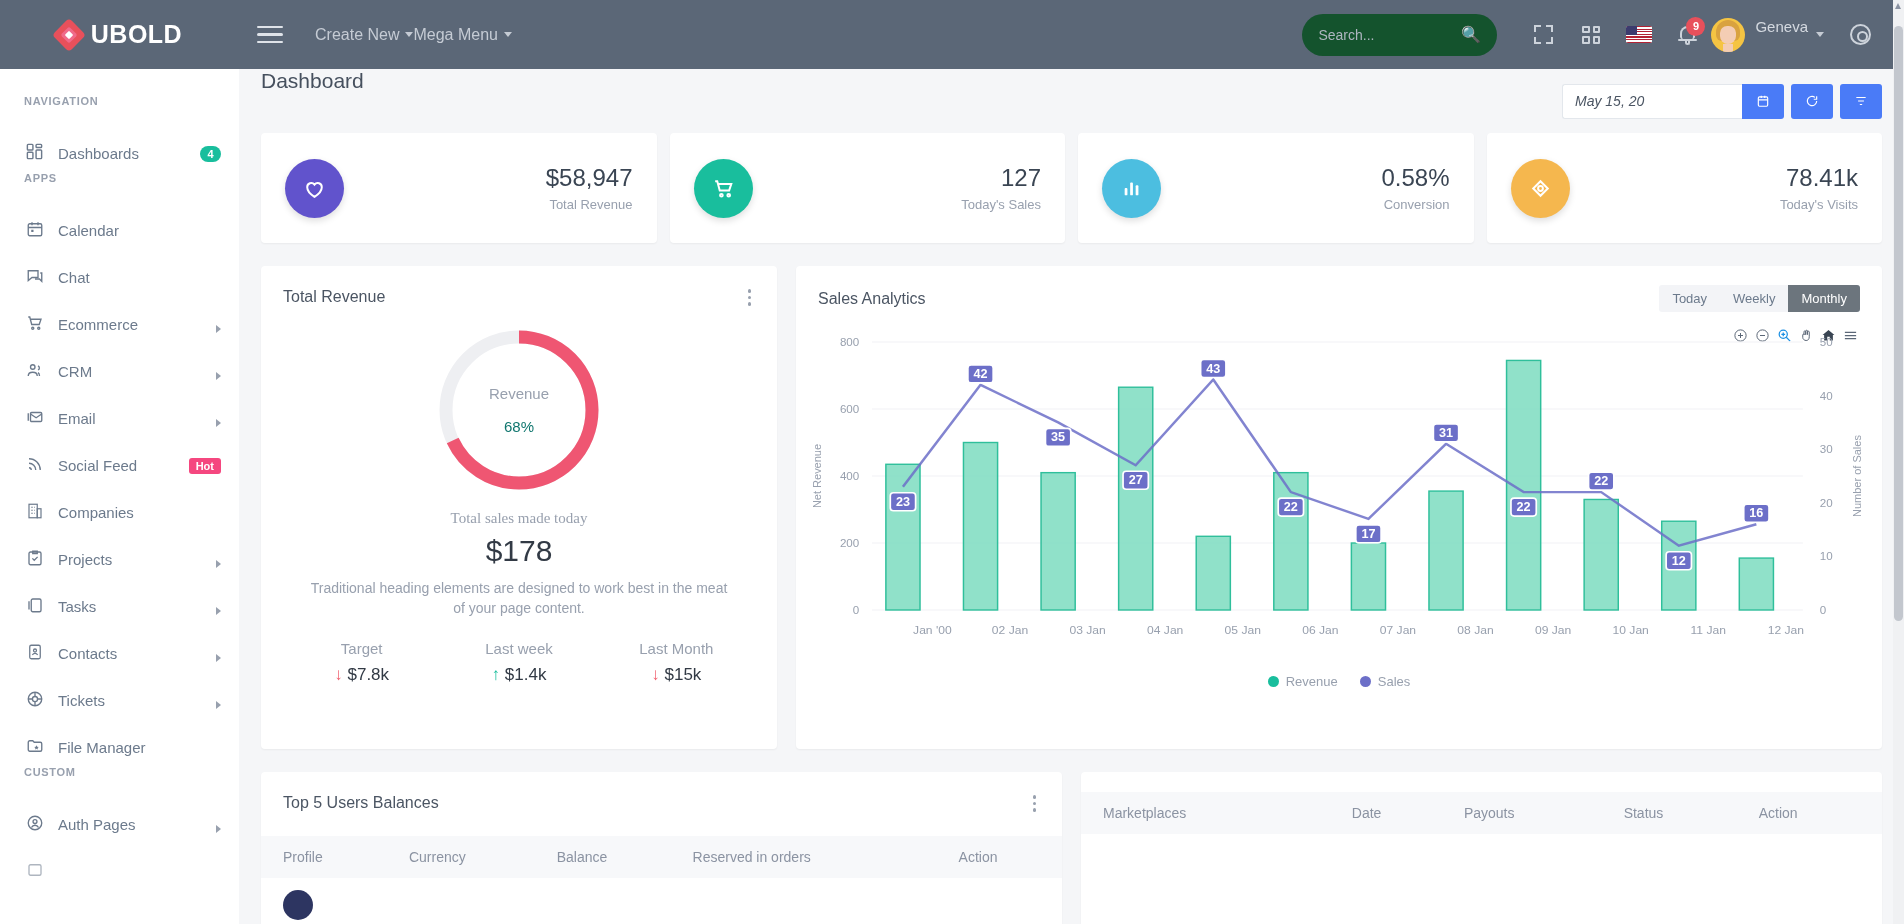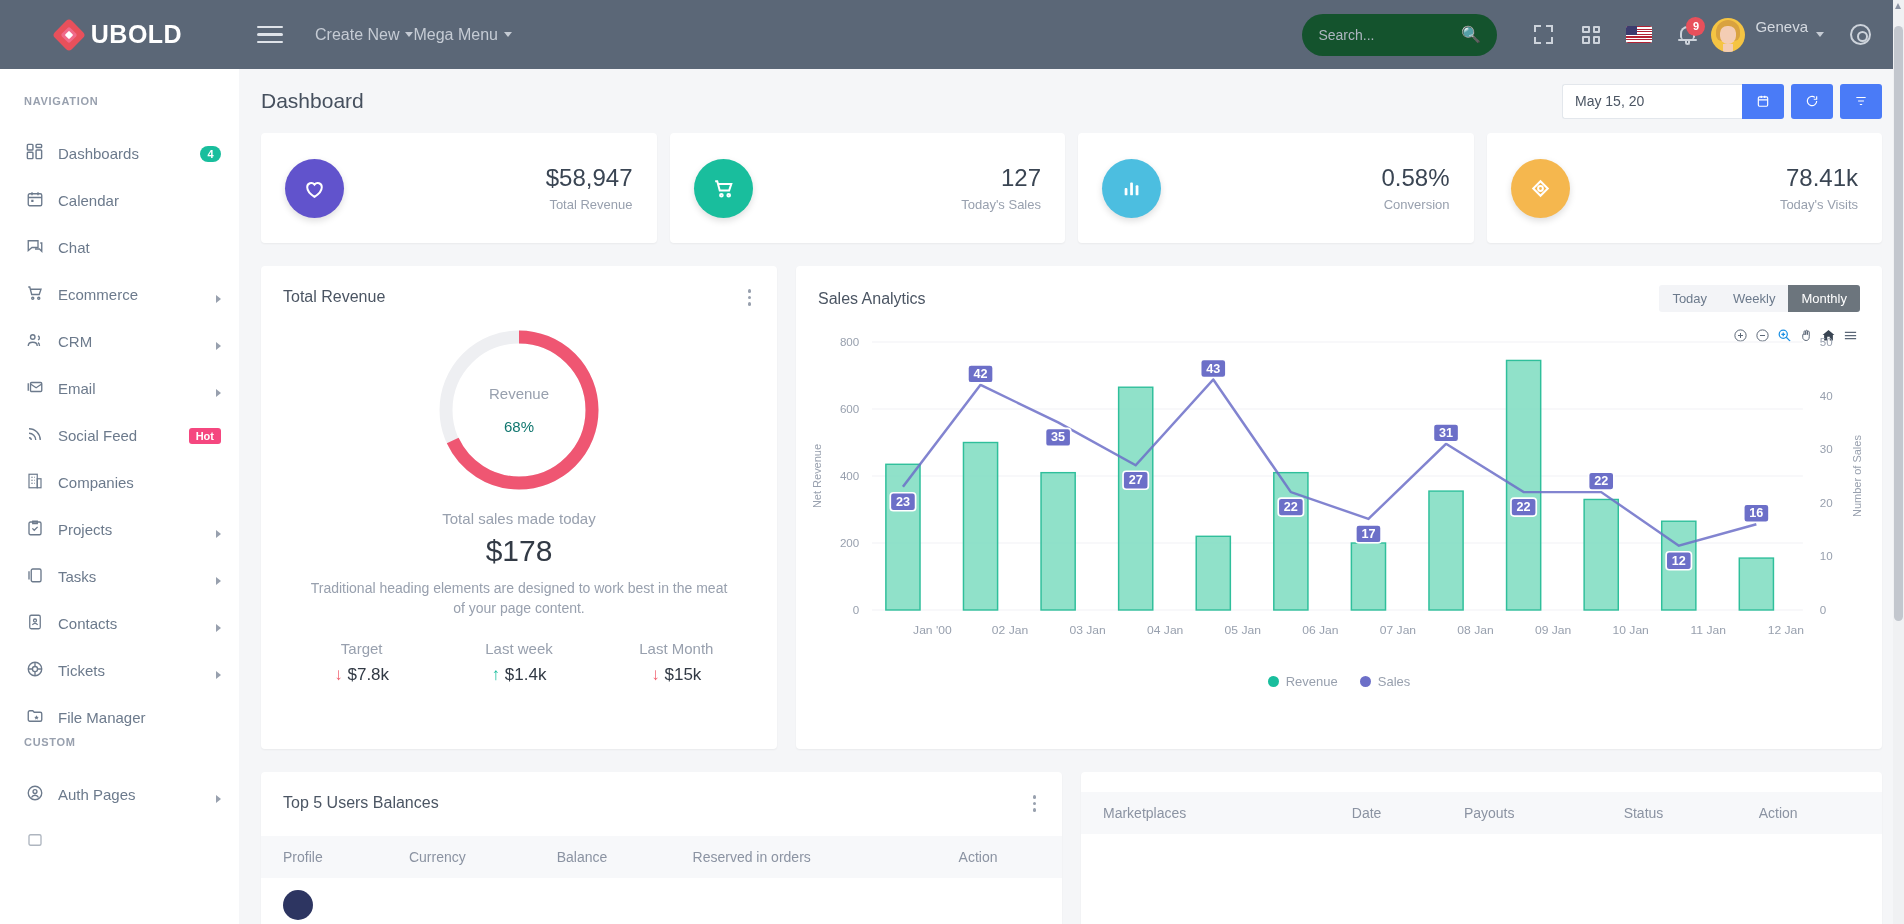--- a/index.html
+++ b/index.html
@@ -73,24 +73,24 @@
   .nav-item { display:flex; align-items:flex-end; height:47px; padding:0 18px 0 24px; color:#6c7a8c; font-size:15px; cursor:pointer; }
   .nav-item .ico { width:21px; height:21px; margin-right:13px; flex:0 0 21px; display:flex; align-items:center; justify-content:center; color:#6c7a8c; }
   .nav-item .lbl { flex:1; }
   .arrow-r { width:0;height:0;border-top:4px solid transparent;border-bottom:4px solid transparent;border-left:5px solid #98a0ae; }
   .pill { font-size:11px; font-weight:700; color:#fff; border-radius:10px; padding:2px 7px; min-width:21px; text-align:center; }
   .pill.green { background:#19be9d; }
   .pill.pink { background:#f5477f; border-radius:3px; padding:2px 7px; }
 
   
   .main { flex:1; min-width:0; overflow:hidden; padding:0 22px 0 22px; position:relative; }
-  .page-head { display:flex; align-items:center; height:64px; }
+  .page-head { display:flex; height:64px; }
   .page-title { font-size:21px; color:#46505e; font-weight:400; }
   .head-tools { margin-left:auto; display:flex; align-items:center; }
-  .date-input { width:180px; height:35px; background:#fff; border:1px solid #e3e7ec; border-right:0; border-radius:3px 0 0 3px; padding:0 12px; font-size:14px; color:#4b5563; display:flex; align-items:center; }
+  .date-input { width:180px; height:35px; background:#fff; border:1px solid #e3e7ec; border-right:0; border-radius:3px 0 0 3px; padding:0 12px; font-size:14px; color:#4b5563; display:flex; align-items:center;font-style:italic; }
   .btn-blue { height:35px; min-width:42px; background:#4a7bf7; color:#fff; display:flex; align-items:center; justify-content:center; cursor:pointer; font-size:15px; }
   .btn-blue.first { border-radius:0 3px 3px 0; }
   .btn-blue.sep { margin-left:7px; border-radius:3px; }
 
   
   .stats { display:flex; gap:13px; }
   .stat-card { flex:1; background:#fff; border-radius:4px; box-shadow:0 1px 2px rgba(0,0,0,.05); height:110px; display:flex; align-items:center; padding:0 24px; }
   .stat-icon { width:59px; height:59px; border-radius:50%; display:flex; align-items:center; justify-content:center; color:#fff; font-size:24px; box-shadow:0 3px 7px rgba(0,0,0,.13); flex:0 0 59px; }
   .stat-right { margin-left:auto; text-align:right; }
   .stat-val { font-size:24px; color:#3a4553; font-weight:400; line-height:1.2; }
@@ -102,21 +102,21 @@
   .card-head { display:flex; align-items:center; padding:19px 22px 0; }
   .card-title { font-size:16px; color:#4b5563; }
   .dots { margin-left:auto; display:flex; flex-direction:column; gap:3px; cursor:pointer; padding:4px; }
   .dots i { width:3.5px; height:3.5px; background:#98a0ae; border-radius:50%; display:block; }
 
   .revcard { width:516px; flex:0 0 516px; height:483px; }
   .donut-wrap { display:flex; justify-content:center; margin-top:14px; }
   .donut-center { position:absolute; inset:0; display:flex; flex-direction:column; align-items:center; justify-content:center; }
   .donut-label { font-size:15px; color:#98a0ae; }
   .donut-pct { font-size:15px; color:#0f766e; margin-top:16px; }
-  .rev-sub { text-align:center; color:#98a0ae; font-size:15px; margin-top:14px; }
+  .rev-sub { text-align:center; color:#98a0ae; font-size:15px; margin-top:14px;font-family:Liberation Serif, serif; }
   .rev-amt { text-align:center; font-size:30px; color:#323a45; margin-top:7px; }
   .rev-desc { text-align:center; color:#98a0ae; font-size:14px; margin-top:10px; line-height:1.45; padding:0 44px; }
   .rev-stats { display:flex; margin-top:22px; padding:0 22px; }
   .rev-stat { flex:1; text-align:center; }
   .rev-stat .k { color:#98a0ae; font-size:15px; }
   .rev-stat .v { font-size:17px; color:#323a45; margin-top:8px; }
   .up { color:#19be9d; } .down { color:#f0616f; }
 
   .analytics { flex:1; height:483px; position:relative; }
   .seg { margin-left:auto; display:flex; background:#f3f4f7; border-radius:3px; overflow:hidden; }
@@ -245,20 +245,21 @@
             <rect x="3" y="3" width="7" height="7" rx="1"></rect>
               <rect x="14" y="3" width="7" height="4" rx="1"></rect>
             <rect x="14" y="10" width="7" height="11" rx="1"></rect>
               <rect x="3" y="13" width="7" height="8" rx="1"></rect>
           </svg>
         </span>
         <span class="lbl">Dashboards</span>
         <span class="pill green">4</span>
       </div>
 
+      <div class="nav-title">APPS</div>
 
       <div class="nav-item">
         <span class="ico">
           <svg width="18" height="18" viewBox="0 0 24 24" fill="none" stroke="currentColor" stroke-width="1.8">
             <rect x="3" y="5" width="18" height="16" rx="2"></rect>
               <path d="M3 10h18M8 3v4M16 3v4"></path>
               <rect x="7" y="13" width="3" height="3" fill="currentColor" stroke="none"></rect>
           </svg>
         </span>
         <span class="lbl">Calendar</span>

